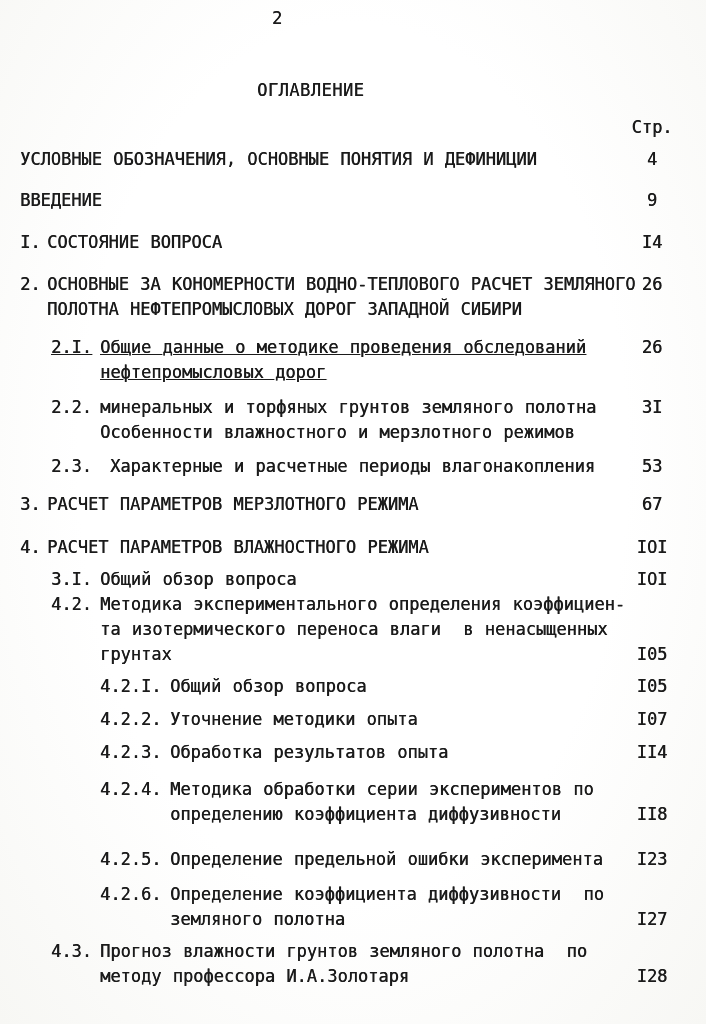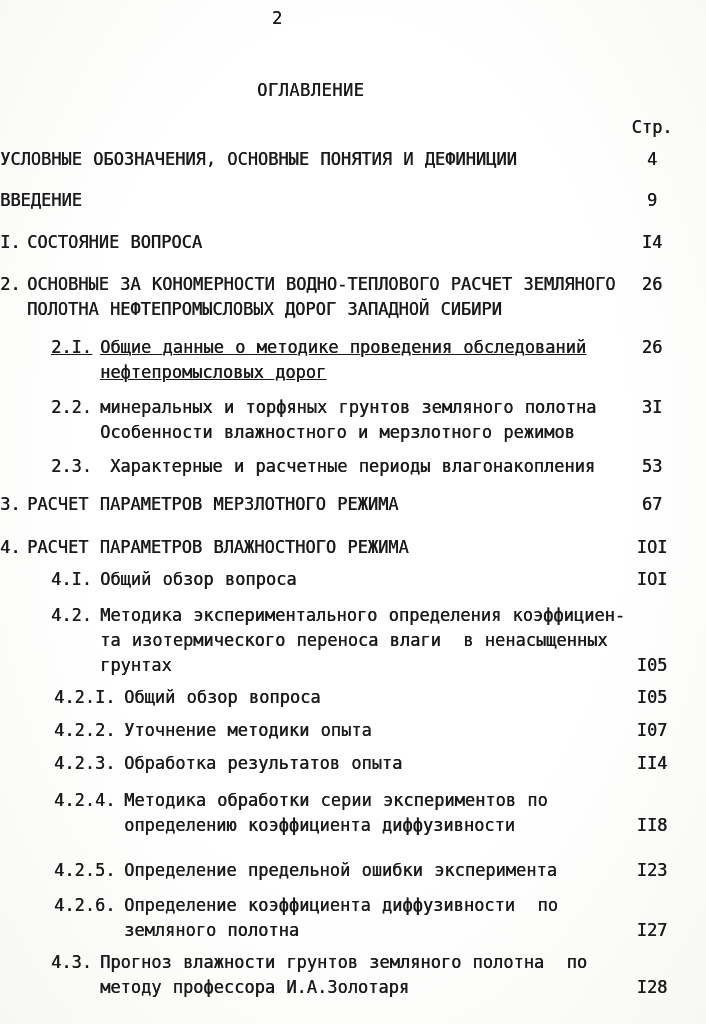--- a/index.html
+++ b/index.html
@@ -52,25 +52,25 @@
     flex: 0 0 auto;
     white-space: pre;
   }
   .entry .txt {
     flex: 0 0 auto;
   }
   .entry .line {
     white-space: pre;
   }
   
-  .lvl0 { }
+  .lvl0 { padding-left: 20px; }
   .lvl0 .num { width: 27px; }
   .lvl1 { padding-left: 51px; }
   .lvl1 .num { width: 49px; }
-  .lvl2 { padding-left: 54px; }
+  .lvl2 { padding-left: 100px; }
   .lvl2 .num { width: 70px; }
   
   .page {
     position: absolute;
     left: 630px;
     width: 44px;
     text-align: center;
     white-space: pre;
   }
   .page-top { top: 0; }
@@ -78,21 +78,21 @@
   
   .entry:nth-child(2)  { margin-top: 16px; }
   .entry:nth-child(3)  { margin-top: 17px; }
   .entry:nth-child(4)  { margin-top: 17px; }
   .entry:nth-child(5)  { margin-top: 13px; text-decoration: underline; }
   .entry:nth-child(6)  { margin-top: 10px; }
   .entry:nth-child(7)  { margin-top: 9px; gap: 10px; }
   .entry:nth-child(8)  { margin-top: 13px; }
   .entry:nth-child(9)  { margin-top: 18px; }
   .entry:nth-child(10) { margin-top: 7px; }
-  .entry:nth-child(11) { margin-top: 11px; }
+  .entry:nth-child(11) { }
   .entry:nth-child(12) { margin-top: 7px; }
   .entry:nth-child(13) { margin-top: 8px; }
   .entry:nth-child(14) { margin-top: 8px; }
   .entry:nth-child(15) { margin-top: 12px; }
   .entry:nth-child(16) { margin-top: 20px; }
   .entry:nth-child(17) { margin-top: 10px; }
   .entry:nth-child(18) { margin-top: 7px; }
 </style>
 </head>
 <body>
@@ -162,21 +162,21 @@
       <span class="page page-top">67</span>
     </div>
     <div class="entry lvl0">
       <span class="num">4.</span>
       <div class="txt">
         <div class="line">РАСЧЕТ ПАРАМЕТРОВ ВЛАЖНОСТНОГО РЕЖИМА</div>
       </div>
       <span class="page page-top">IOI</span>
     </div>
     <div class="entry lvl1">
-      <span class="num">4.I.</span>
+      <span class="num">3.I.</span>
       <div class="txt">
         <div class="line">Общий обзор вопроса</div>
       </div>
       <span class="page page-top">IOI</span>
     </div>
     <div class="entry lvl1">
       <span class="num">4.2.</span>
       <div class="txt">
         <div class="line">Методика экспериментального определения коэффициен-</div>
         <div class="line">та изотермического переноса влаги  в ненасыщенных</div>

